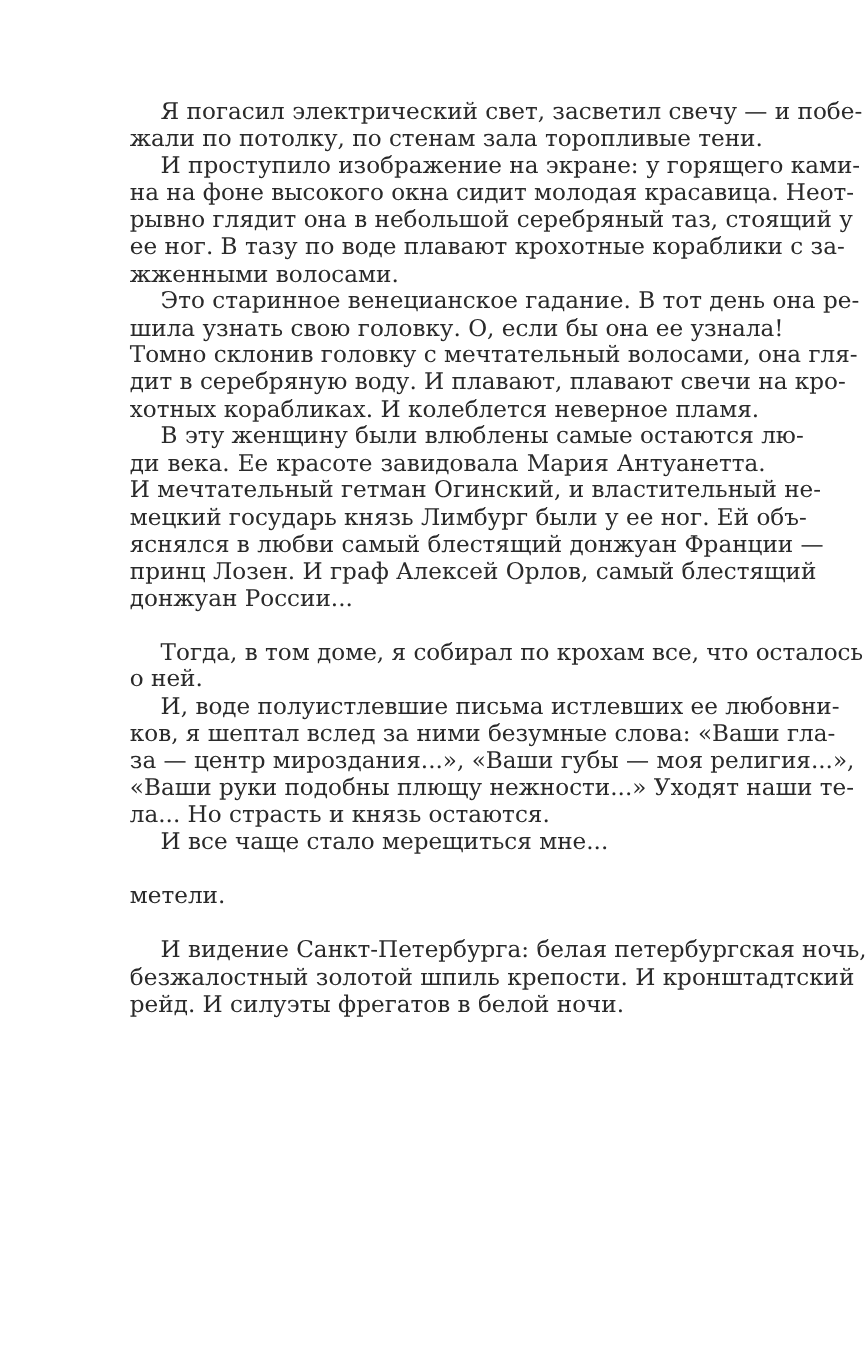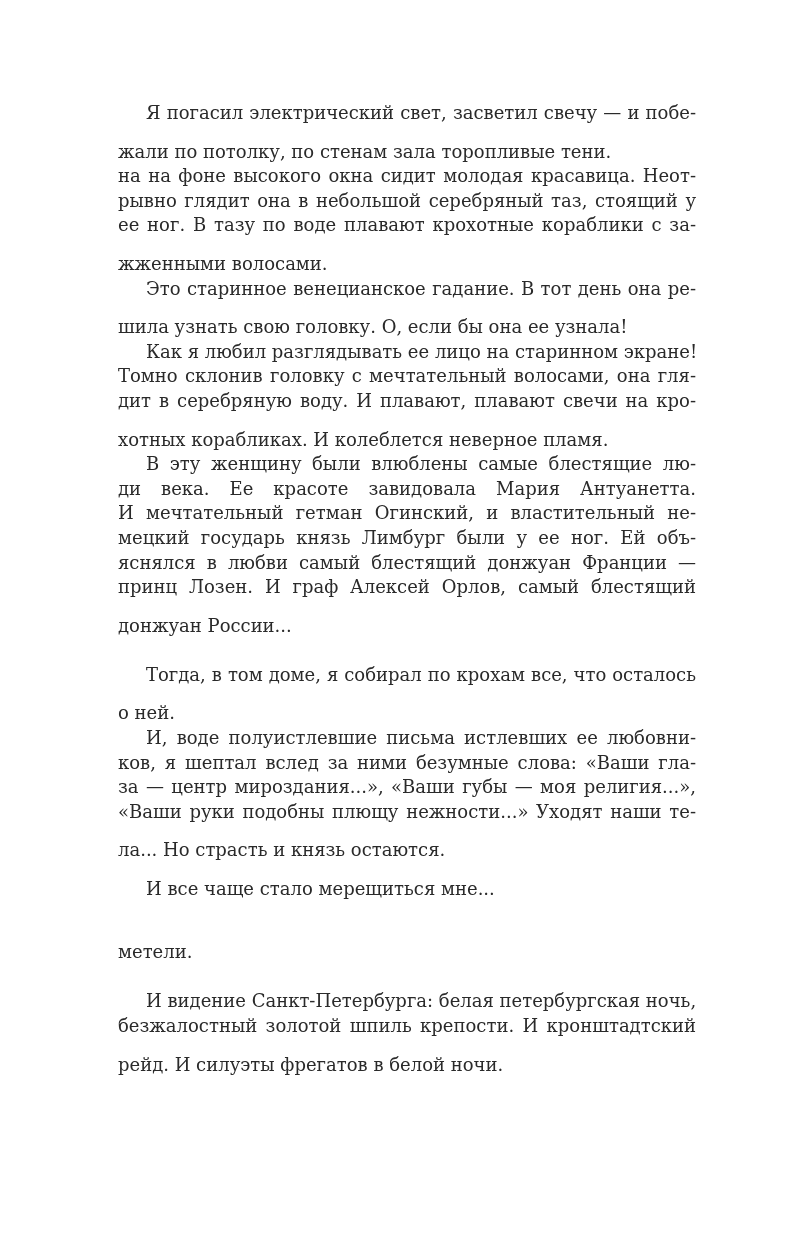--- a/index.html
+++ b/index.html
@@ -9,78 +9,77 @@
     }
     body {
       width: 786px;
       height: 1240px;
       position: relative;
       overflow: hidden;
     }
     .page {
       position: absolute;
       left: 118px;
-      top: 101px;
+      top: 89px;
       width: 578px;
       font-family: "DejaVu Serif", "Liberation Serif", serif;
-      font-size: 18px;
+      font-size: 21px;
       line-height: 24.6px;
       color: #2a2a2a;
     }
     .line {
       display: block;
       white-space: nowrap;
       text-align: justify;
       text-align-last: justify;
       height: 24.6px;
       overflow: visible;
     }
     .line.last {
       text-align-last: left;
-      margin-top: 14px;
     }
     .line.indent {
       padding-left: 28px;
     }
     .gap {
       display: block;
       height: 24.6px;
     }
   </style>
 </head>
 <body>
 
 <div class="page">
 
   <div>
     <span class="line indent">Я погасил электрический свет, засветил свечу — и побе-</span>
     <span class="line last">жали по потолку, по стенам зала торопливые тени.</span>
   </div>
 
   <div>
+    <span class="line indent">И проступило изображение на экране: у горящего ками-</span>
     <span class="line">на на фоне высокого окна сидит молодая красавица. Неот-</span>
     <span class="line">рывно глядит она в небольшой серебряный таз, стоящий у</span>
     <span class="line">ее ног. В тазу по воде плавают крохотные кораблики с за-</span>
     <span class="line last">жженными волосами.</span>
   </div>
 
   <div>
     <span class="line indent">Это старинное венецианское гадание. В тот день она ре-</span>
     <span class="line last">шила узнать свою головку. О, если бы она ее узнала!</span>
   </div>
 
   <div>
-    <span class="line indent">Как я любил разглядывать ее лицо на старинном экране!</span>
     <span class="line">Томно склонив головку с мечтательный волосами, она гля-</span>
     <span class="line">дит в серебряную воду. И плавают, плавают свечи на кро-</span>
     <span class="line last">хотных корабликах. И колеблется неверное пламя.</span>
   </div>
 
   <div>
-    <span class="line indent">В эту женщину были влюблены самые блестящие лю-</span>
+    <span class="line indent">В эту женщину были влюблены самые остаются лю-</span>
     <span class="line">ди века. Ее красоте завидовала Мария Антуанетта.</span>
     <span class="line">И мечтательный гетман Огинский, и властительный не-</span>
     <span class="line">мецкий государь князь Лимбург были у ее ног. Ей объ-</span>
     <span class="line">яснялся в любви самый блестящий донжуан Франции —</span>
     <span class="line">принц Лозен. И граф Алексей Орлов, самый блестящий</span>
     <span class="line last">донжуан России...</span>
   </div>
 
   <span class="gap"></span>
 

